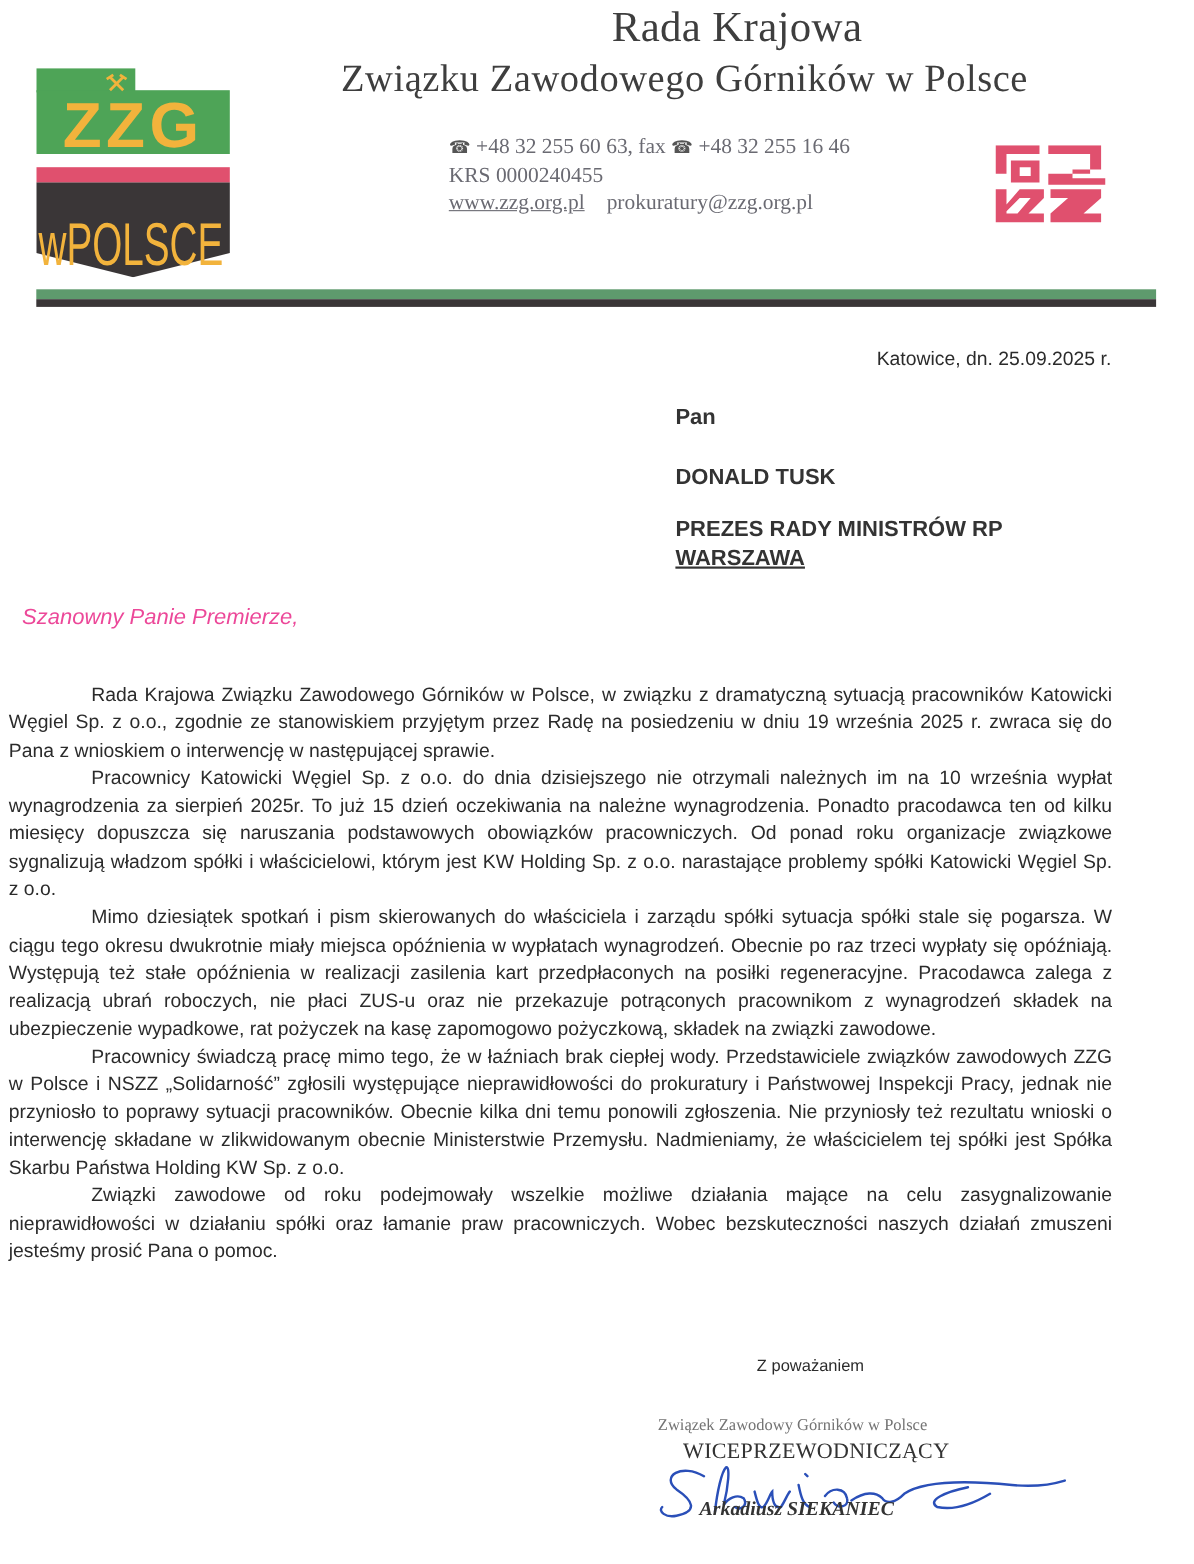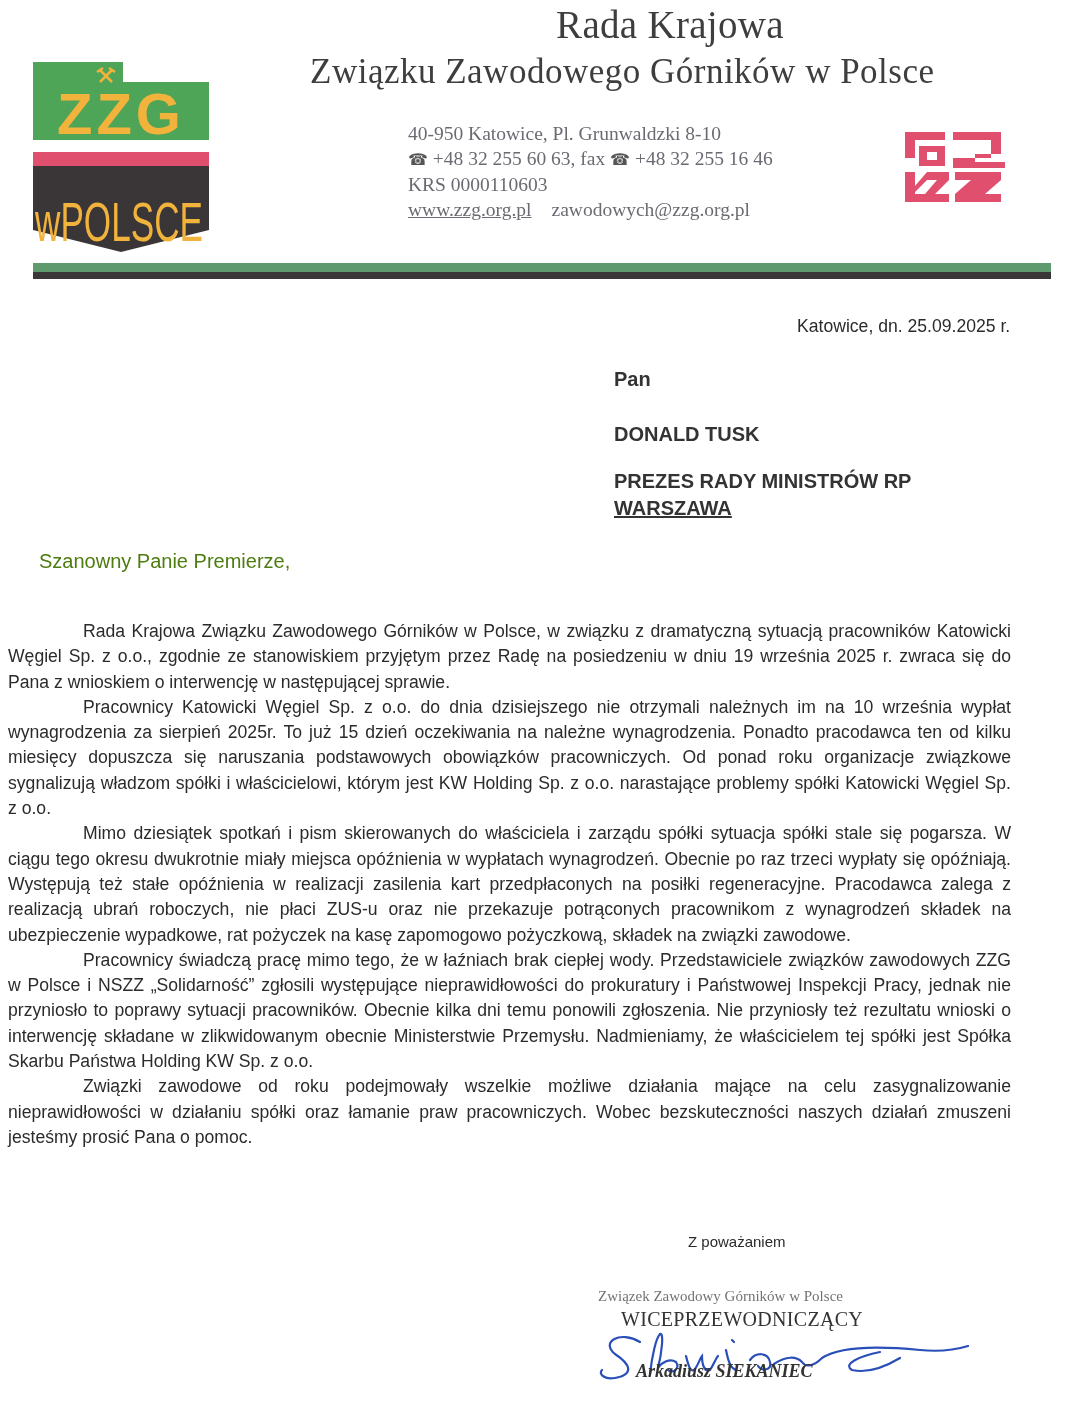--- a/index.html
+++ b/index.html
@@ -21,21 +21,21 @@
   .ozz { left:905px; top:132px; width:100px; height:72px; }
 
   .rule-green { left:33px; top:263px; width:1018px; height:9px; background:#5e9a6d; }
   .rule-dark { left:33px; top:272px; width:1018px; height:7px; background:#3a3637; }
 
   .body-text { font-family:"Liberation Sans", "DejaVu Sans", sans-serif; font-size:17.6px; color:#2b2b2b; }
 
   .date { left:797px; top:316px; white-space:nowrap; }
   .addr { left:614px; font-weight:bold; font-size:20px; white-space:nowrap; color:#333; }
   .addr.u { text-decoration:underline; }
-  .greeting { left:39px; top:550px; font-size:20px; white-space:nowrap; color:#4d7c0f; }
+  .greeting { left:20px; top:550px; font-style:italic; font-size:20px; white-space:nowrap; color:#ec4899; }
 
   .letter { left:8px; top:619px; width:1003px; line-height:25.3px; text-align:justify; }
   .letter p { margin:0; text-indent:75px; text-align:justify; }
 
   .closing { left:688px; top:1233px; white-space:nowrap; font-size:15px; }
   .stamp-org { left:598px; top:1288px; font-family:"Liberation Serif", "DejaVu Serif", serif; font-size:15px; color:#737373; white-space:nowrap; }
   .stamp-title { left:621px; top:1308px; font-family:"Liberation Serif", "DejaVu Serif", serif; font-size:20px; color:#333; white-space:nowrap; letter-spacing:0.3px; }
   .stamp-name { left:636px; top:1361px; font-family:"Liberation Serif", "DejaVu Serif", serif; font-size:18px; font-weight:bold; font-style:italic; color:#333; white-space:nowrap; }
   .signature { left:590px; top:1312px; width:390px; height:80px; }
 </style>
@@ -57,30 +57,29 @@
     </g>
     <text x="88" y="72" text-anchor="middle" font-family="'Liberation Sans', sans-serif" font-weight="bold" font-size="58" fill="#f2b33c" letter-spacing="4">ZZG</text>
     <rect x="0" y="78" width="176" height="12" fill="#ffffff"></rect>
     <rect x="0" y="90" width="176" height="14" fill="#e0506e"></rect>
     <polygon points="0,104 176,104 176,168 88,190 0,168" fill="#3a3637"></polygon>
     <text x="86" y="163" text-anchor="middle" font-family="'Liberation Sans', sans-serif" font-size="50" fill="#f2b33c" transform="scale(1,1.1)" textLength="168" lengthAdjust="spacingAndGlyphs">wPOLSCE</text>
   </svg>
 </div>
 
 <div class="abs contact">
-  <span class="line">40-950 Katowice, Pl. Grunwaldzki 8-10</span>
   <span class="line">
     <span class="phone-icon">☎</span>
     <span>+48 32 255 60 63, fax</span>
     <span class="phone-icon">☎</span>
     <span>+48 32 255 16 46</span>
   </span>
-  <span class="line">KRS 0000110603</span>
+  <span class="line">KRS 0000240455</span>
   <span class="line">
-    <u>www.zzg.org.pl</u><span class="gap"></span><span>zawodowych@zzg.org.pl</span>
+    <u>www.zzg.org.pl</u><span class="gap"></span><span>prokuratury@zzg.org.pl</span>
   </span>
 </div>
 
 <div class="abs ozz">
   <svg width="100" height="72" viewBox="0 0 100 72">
     <g fill="#e0506e">
       <path d="M0 0 H40 V8 H10 V26 H0 Z"></path>
       <path d="M14 14 H40 V34 H14 Z M22 20 V28 H32 V20 Z" fill-rule="evenodd"></path>
       <path d="M48 0 H96 V22 H70 V30 H100 V36 H48 V26 H86 V8 H48 Z"></path>
       <path d="M0 40 H10 V54 L22 40 H44 V48 L30 62 H44 V70 H0 Z M10 62 H20 L32 48 H22 L10 60 Z" fill-rule="evenodd"></path>

